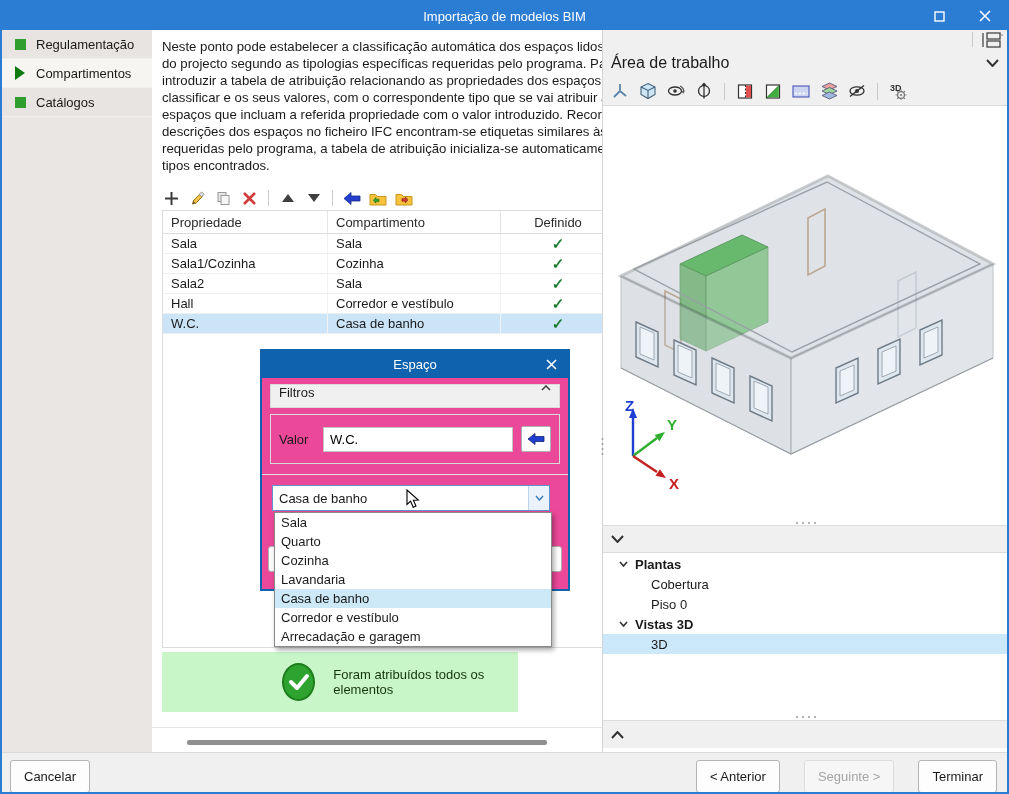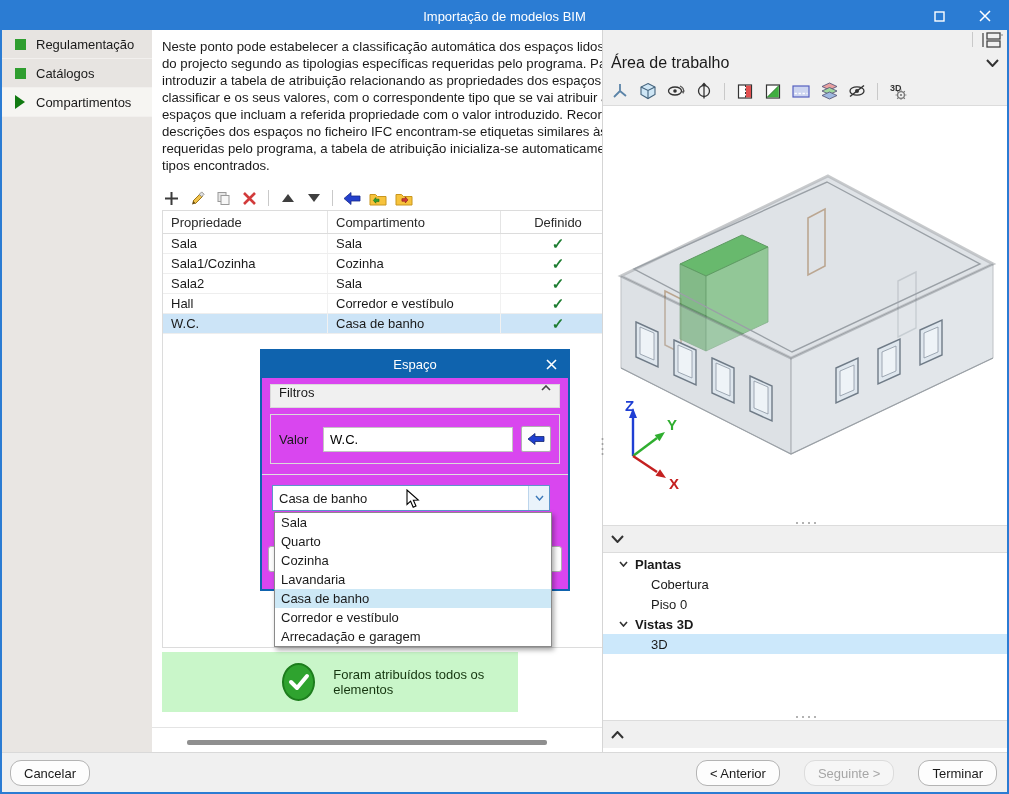--- a/index.html
+++ b/index.html
@@ -49,21 +49,21 @@
   .banner .disc { margin-left:120px; width:38px; height:38px; border-radius:50%; background:#2fa32f;
                   border:2px solid #1d7d1d; display:flex; align-items:center; justify-content:center; }
   .banner .msg { margin-left:18px; font-size:13px; color:#15350f; }
 
   .main-sep { position:absolute; left:0; top:697px; width:450px; border-top:1px solid #e4e4e4; }
   .hscroll { position:absolute; left:10px; top:709px; width:440px; height:7px; }
   .hscroll .thumb { position:absolute; left:25px; top:1px; width:360px; height:5px; background:#8f8f8f; border-radius:2px; }
 
   
   .dialog { position:absolute; left:258px; top:347px; width:310px; height:242px;
-            background:#d946ef; border:2px solid #0f63ae; z-index:5; }
+            background:#ec4899; border:2px solid #0f63ae; z-index:5; }
   .dlg-title { height:27px; background:#0f63ae; display:flex; align-items:center; }
   .dlg-title .t { flex:1; text-align:center; color:#fff; }
   .dlg-close { width:34px; height:27px; display:flex; align-items:center; justify-content:center; }
   .filters { position:absolute; left:8px; top:33px; right:8px; height:24px; background:#f0f0f0;
              border:1px solid #dadada; display:flex; padding:0 8px; }
   .filters .fl { flex:1; }
   .groupbox { position:absolute; left:8px; top:63px; right:8px; height:50px; border:1px solid #dadada;
               display:flex; align-items:center; padding:0 8px; gap:8px; }
   .groupbox label { width:36px; }
   .groupbox input { flex:1; height:25px; border:1px solid #c4c4c4; padding:0 6px; font:13px "Liberation Sans",sans-serif; }
@@ -107,21 +107,21 @@
   .views-head { top:495px; border-top:1px solid #dcdcdc; border-bottom:1px solid #dcdcdc; }
   .tree { position:absolute; left:0; top:524px; right:0; height:158px; background:#fff; }
   .tree .g { height:20px; display:flex; align-items:center; padding-left:16px; gap:7px; font-weight:bold; }
   .tree .it { height:20px; display:flex; align-items:center; padding-left:48px; }
   .tree .it.sel { background:#cce8fb; }
   .elems-head { top:690px; border-top:1px solid #dcdcdc; }
 
   
   .footer { position:absolute; left:0; bottom:0; width:100%; height:40px; background:#f0f0f0;
             border-top:1px solid #d9d9d9; }
-  .btn { height:26px; padding:0 13px; background:#fdfdfd; border:1px solid #b4b4b4; border-radius:11px;
+  .btn { height:33px; padding:0 13px; background:#fdfdfd; border:1px solid #b4b4b4; border-radius:3px;
          font:13px "Liberation Sans",sans-serif; color:#1a1a1a; }
   .btn.cancel { position:absolute; left:8px; top:7px; }
   .btn-group { position:absolute; right:10px; top:7px; display:flex; gap:24px; }
   .btn:disabled { color:#a6a6a6; background:#f6f6f6; border-color:#dcdcdc; }
 </style>
 </head>
 <body>
 
 <div class="window">
 
@@ -138,27 +138,27 @@
           <path d="M1,1 L11,11 M11,1 L1,11" stroke="#fff" stroke-width="1.5"></path>
         </svg>
     </div>
   </div>
 
   <div class="sidebar">
     <div class="side-item">
       <span class="sq-done"></span>
       <span>Regulamentação</span>
     </div>
+    <div class="side-item current">
+      <span class="tri-cur"></span>
+      <span>Compartimentos</span>
+    </div>
     <div class="side-item">
       <span class="sq-done"></span>
       <span>Catálogos</span>
-    </div>
-    <div class="side-item current">
-      <span class="tri-cur"></span>
-      <span>Compartimentos</span>
     </div>
   </div>
 
   <div class="main">
 
     <div class="desc">
       <div>Neste ponto pode estabelecer a classificação automática dos espaços lidos do ficheiro IFC</div>
       <div>do projecto segundo as tipologias específicas requeridas pelo programa. Para isso, deve</div>
       <div>introduzir a tabela de atribuição relacionando as propriedades dos espaços que pretende</div>
       <div>classificar e os seus valores, com o correspondente tipo que se vai atribuir a todos os</div>

